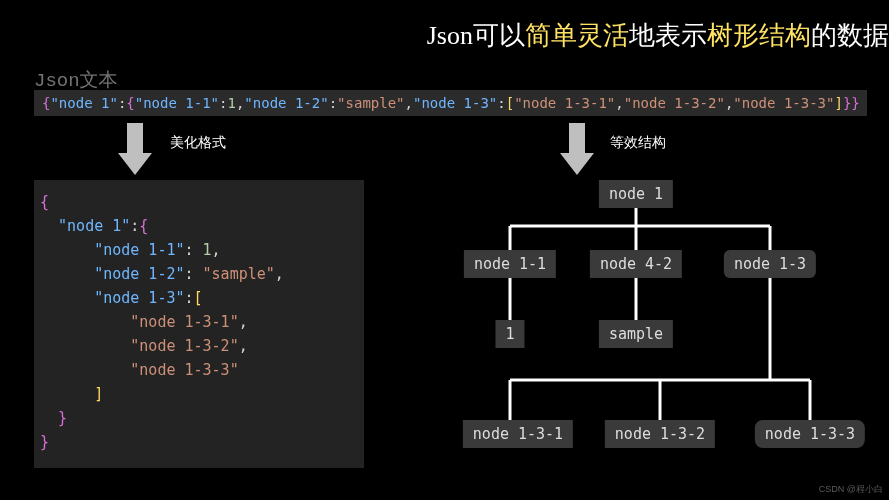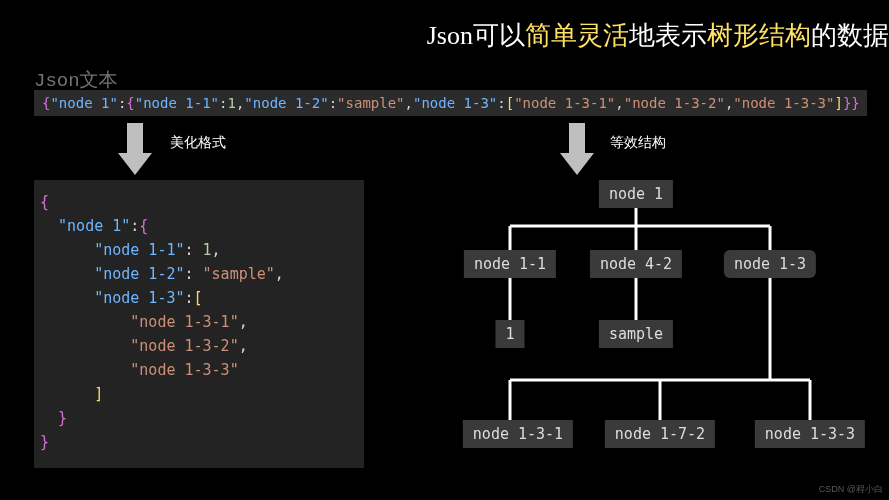--- a/index.html
+++ b/index.html
@@ -159,17 +159,17 @@
       <line x1="250" y1="200" x2="250" y2="240" stroke="#fff" stroke-width="3"></line>
       <line x1="400" y1="200" x2="400" y2="240" stroke="#fff" stroke-width="3"></line>
     </svg>
 <div class="node" style="left: 226px; top: 0px;">node 1</div>
     <div class="node" style="left: 100px; top: 70px;">node 1-1</div>
     <div class="node" style="left: 226px; top: 70px;">node 4-2</div>
     <div class="node" style="left: 360px; top: 70px; border-radius: 6px;">node 1-3</div>
     <div class="node" style="left: 100px; top: 140px;">1</div>
     <div class="node" style="left: 226px; top: 140px;">sample</div>
     <div class="node" style="left: 100px; top: 240px; margin-left: 8px;">node 1-3-1</div>
-    <div class="node" style="left: 250px; top: 240px;">node 1-7-2</div>
-    <div class="node" style="left: 400px; top: 240px;">node 1-3-3</div>
+    <div class="node" style="left: 250px; top: 240px;">node 1-3-2</div>
+    <div class="node" style="left: 400px; top: 240px; border-radius: 8px;">node 1-3-3</div>
   </div>
 
 <div class="watermark">CSDN @程小白</div>
 
 </body></html>

